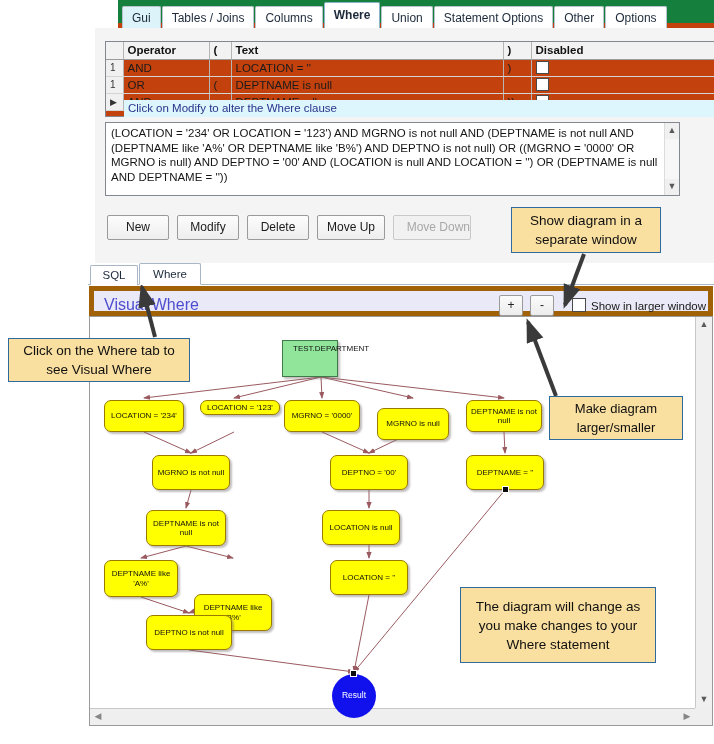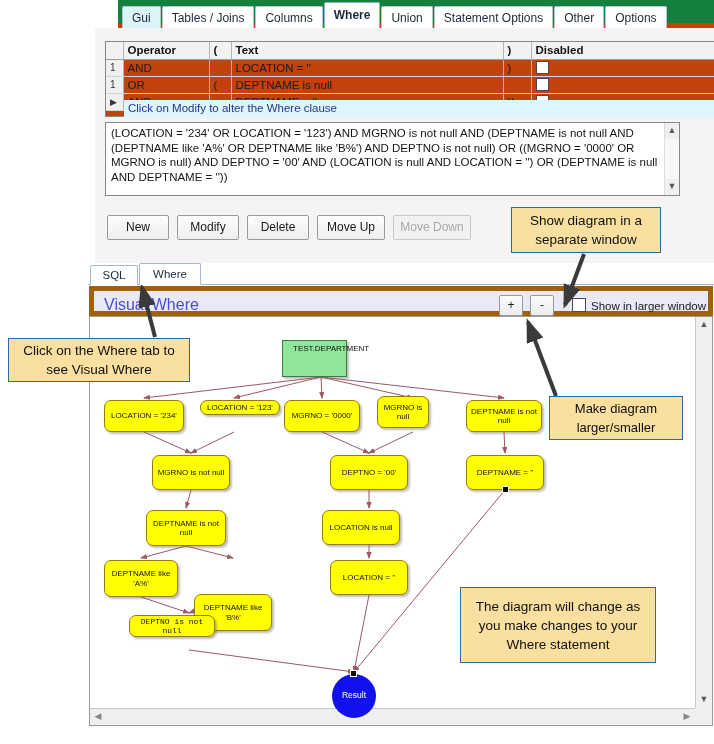--- a/index.html
+++ b/index.html
@@ -129,21 +129,21 @@
     border:1px solid #9a9a9a;border-radius:2px;
     font-size:12px;color:#1a1a1a;
     text-align:center;line-height:23px;
     box-sizing:border-box;
   }
   .winbtn.disabled{color:#a8a8a8;background:#f1f1f1;border-color:#c9c9c9;}
   #btn-new{left:107px;top:215px;width:62px;}
   #btn-modify{left:177px;top:215px;width:62px;}
   #btn-delete{left:247px;top:215px;width:62px;}
   #btn-moveup{left:317px;top:215px;width:68px;}
-  #btn-movedown{left:393px;top:215px;width:78px;}
+  #btn-movedown{left:393px;top:215px;width:78px;text-align:right;}
 
   
   #lower{
     left:88px;top:263px;width:626px;height:481px;
     background:#ffffff;
     box-sizing:border-box;
   }
   #lowtabs{
     position:absolute;left:0;top:0;width:626px;height:22px;
     border-bottom:1px solid #a9b6c6;
@@ -400,33 +400,33 @@
       <line x1="369" y1="545" x2="369" y2="558" marker-end="url(#ar)"></line>
       <line x1="141" y1="597" x2="189" y2="613" marker-end="url(#ar)"></line>
       <line x1="233" y1="597" x2="189" y2="613" marker-end="url(#ar)"></line>
       <line x1="189" y1="650" x2="354" y2="672" marker-end="url(#ar)"></line>
       <line x1="369" y1="595" x2="354" y2="672" marker-end="url(#ar)"></line>
       <line x1="505" y1="490" x2="354" y2="672" marker-end="url(#ar)"></line>
     </g>
 </svg>
 
 <div id="node-layer">
-    <div class="node table" style="left: 282px; top: 340px; width: 65px; height: 37px; padding-left: 10px;">
+    <div class="node table" style="left: 282px; top: 340px; width: 56px; height: 37px; padding-left: 10px;">
       <span>TEST.DEPARTMENT</span>
     </div>
     <div class="node cond" style="left: 104px; top: 400px; width: 80px; height: 32px;">
       <span>LOCATION = '234'</span>
     </div>
     <div class="node cond" style="left: 200px; top: 400px; width: 80px; height: 15px; align-items: center;">
       <span>LOCATION = '123'</span>
     </div>
     <div class="node cond" style="left: 284px; top: 400px; width: 76px; height: 32px;">
       <span>MGRNO = '0000'</span>
     </div>
-    <div class="node cond" style="left: 377px; top: 396px; width: 52px; height: 32px;">
+    <div class="node cond" style="left: 377px; top: 408px; width: 72px; height: 32px;">
       <span>MGRNO is null</span>
     </div>
     <div class="node cond" style="left: 466px; top: 400px; width: 76px; height: 32px;">
       <span>DEPTNAME is not null</span>
     </div>
     <div class="node cond" style="left: 152px; top: 455px; width: 78px; height: 35px;">
       <span>MGRNO is not null</span>
     </div>
     <div class="node cond" style="left: 330px; top: 455px; width: 78px; height: 35px;">
       <span>DEPTNO = '00'</span>
@@ -443,21 +443,21 @@
     </div>
     <div class="node cond" style="left: 104px; top: 560px; width: 74px; height: 37px;">
       <span>DEPTNAME like 'A%'</span>
     </div>
     <div class="node cond" style="left: 194px; top: 560px; width: 78px; height: 37px; margin-top: 34px;">
       <span>DEPTNAME like 'B%'</span>
     </div>
     <div class="node cond" style="left: 330px; top: 560px; width: 78px; height: 35px;">
       <span>LOCATION = ''</span>
     </div>
-    <div class="node cond" style="left: 129px; top: 615px; width: 86px; height: 22px; font-family: Liberation Mono, monospace;">
+    <div class="node cond" style="left: 146px; top: 615px; width: 86px; height: 35px;">
       <span>DEPTNO is not null</span>
     </div>
     <div class="node result" style="left: 332px; top: 674px; width: 44px; height: 44px;">
       <span>Result</span>
       <span class="handle" style="left: 18px; top: -4px;"></span>
     </div>
   </div>
 
 <svg class="ovl">
   <defs>

